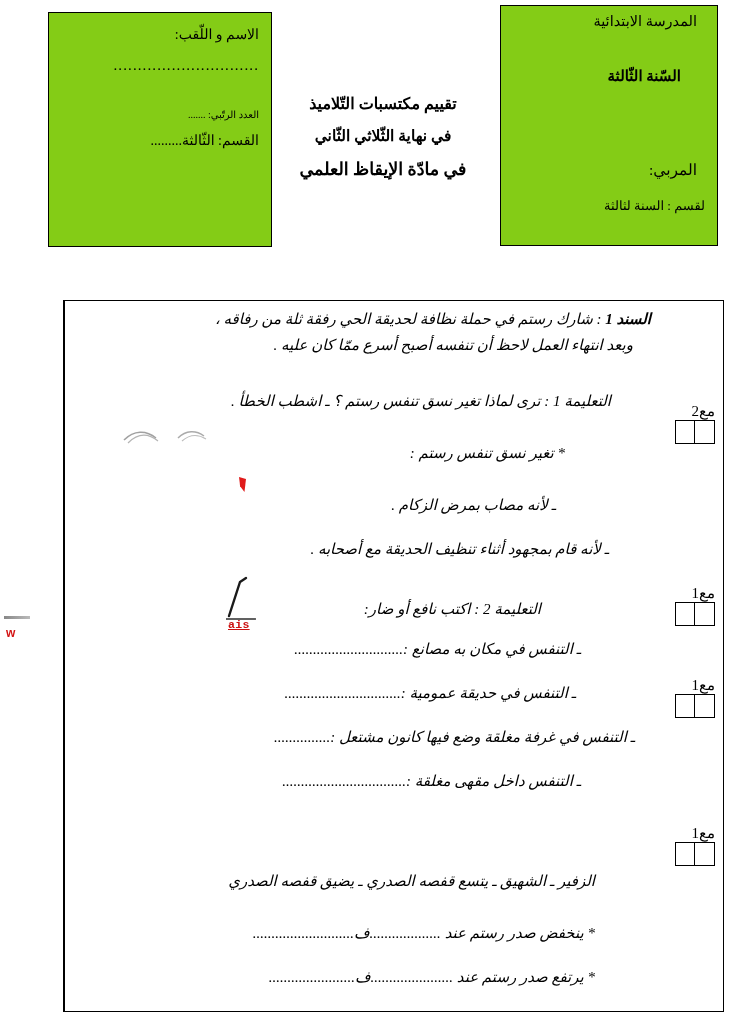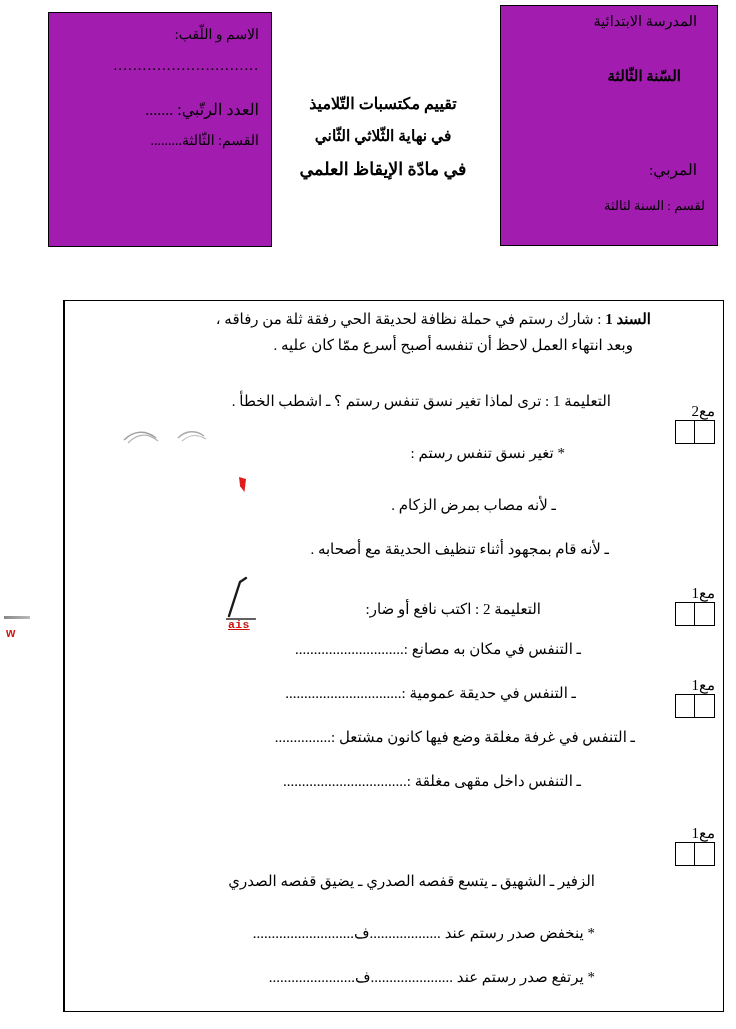--- a/index.html
+++ b/index.html
@@ -14,36 +14,36 @@
     font-family: "Liberation Serif", "DejaVu Serif", serif;
     color: #000000;
     overflow: hidden;
   }
 
   
   .hdr-box {
     position: absolute;
     border: 1.6px solid #000;
     box-sizing: border-box;
-    background: #a21caf;
+    background: #84cc16;
   }
   #hdr-left  { left: 48px;  top: 12px; width: 224px; height: 235px; }
   #hdr-right { left: 500px; top: 5px;  width: 218px; height: 241px; }
 
   .hdr-line {
     position: absolute;
     white-space: nowrap;
     line-height: 1.1;
     direction: rtl;
   }
 
   
   .lh1 { right: 12px; top: 14px;  font-size: 14px; }
   .lh2 { right: 12px; top: 44px;  font-size: 15px; letter-spacing: 1.1px; }
-  .lh3 { right: 12px; top: 88px;  font-size: 16px; }
+  .lh3 { right: 12px; top: 96px;  font-size: 10px; }
   .lh4 { right: 12px; top: 120px; font-size: 14px; }
 
   
   .rh1 { right: 20px; top: 8px;   font-size: 14.5px; }
   .rh2 { right: 36px; top: 62px;  font-size: 15px; font-weight: bold; }
   .rh3 { right: 20px; top: 155px; font-size: 15.5px; font-family: Liberation Serif, serif; }
   .rh4 { right: 12px; top: 193px; font-size: 13px; }
 
   
   #title-block {
@@ -76,20 +76,21 @@
   }
   #main-body {
     position: absolute;
     left: 0; top: 0;
     right: 62px;
     bottom: 0;
     border-left: 1.8px solid #000;
     box-sizing: border-box;
     padding: 9px 12px 0 22px;
     direction: rtl;
+    font-style: italic;
   }
   #score-col {
     position: absolute;
     right: 0; top: 0;
     width: 62px;
     height: 100%;
     box-sizing: border-box;
   }
 
   

